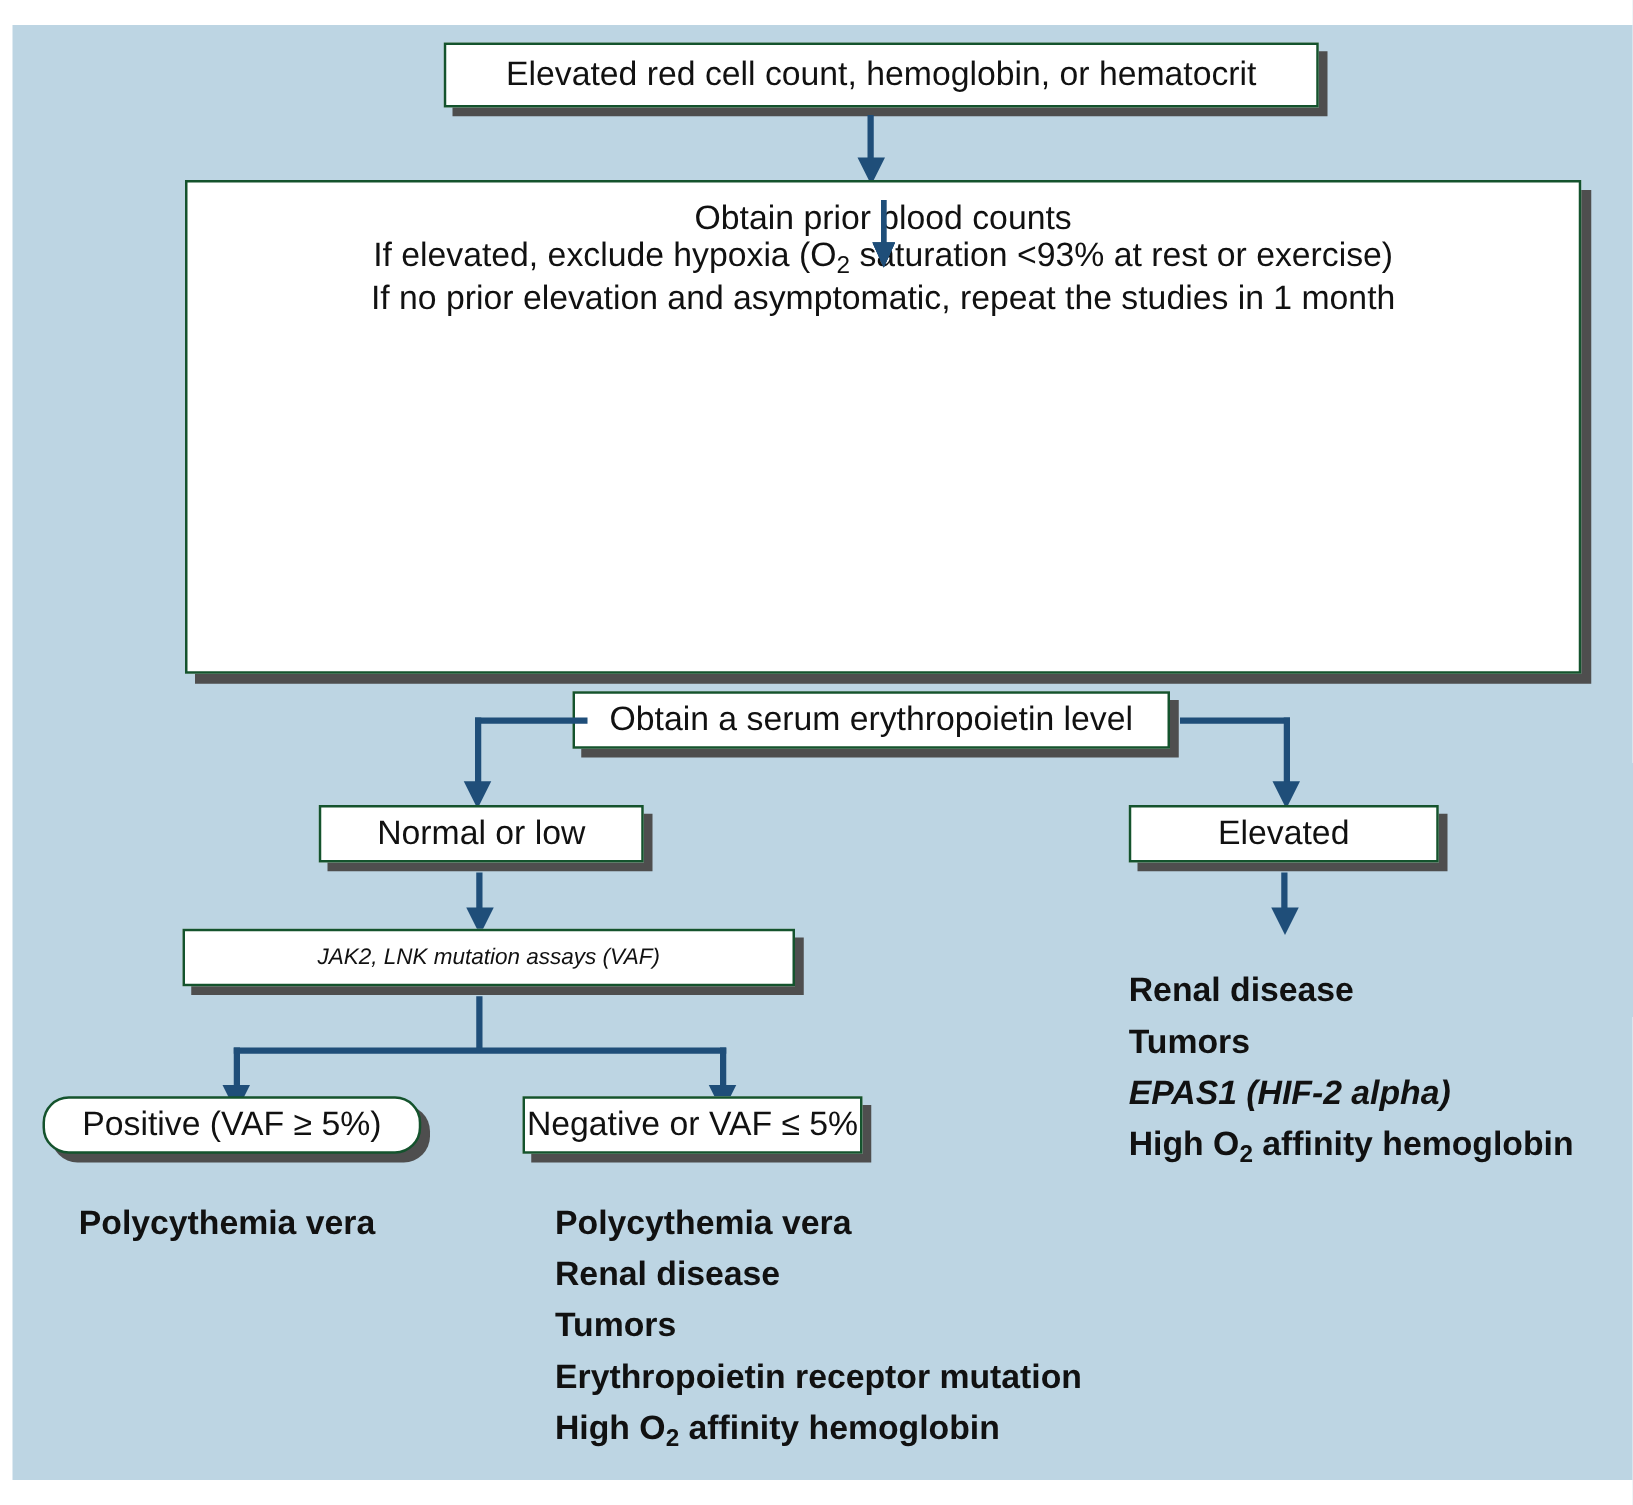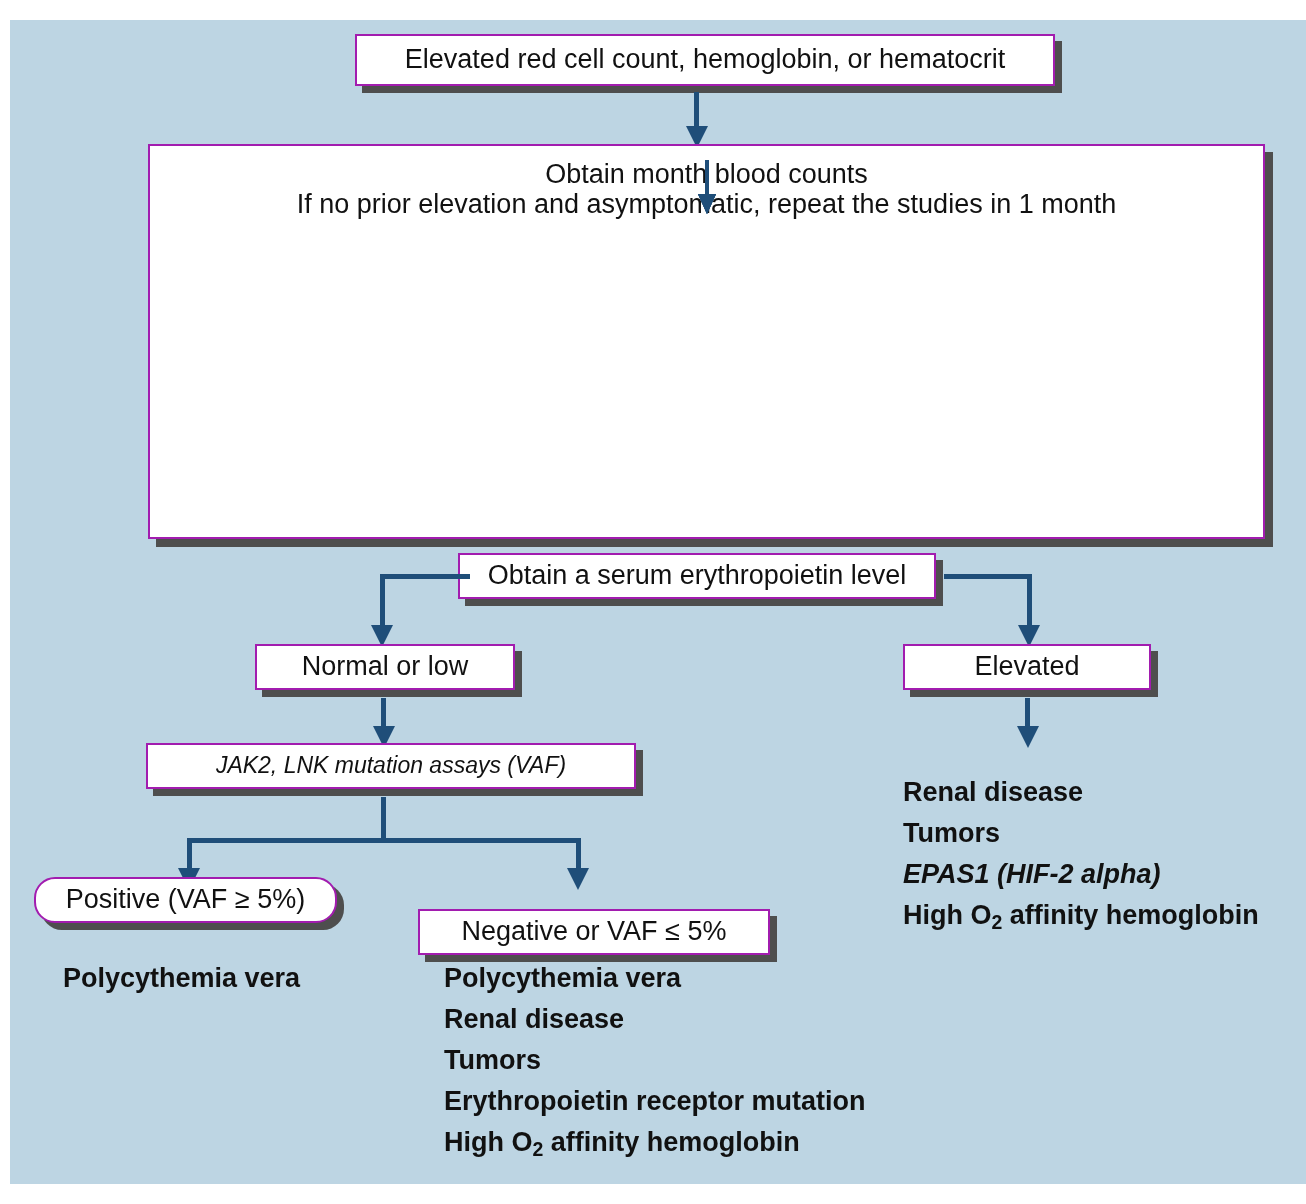--- a/index.html
+++ b/index.html
@@ -25,35 +25,35 @@
   }
 
   
   .abs { position: absolute; }
 
   
   .box {
     position: absolute;
     box-sizing: border-box;
     background: #ffffff;
-    border: 2px solid #a21caf;
+    border: 2px solid #14532d;
     box-shadow: 7px 7px 0 0 #4e4e4e;
     display: flex;
     align-items: center;
     justify-content: center;
     color: #111111;
     font-size: 27px;
     line-height: 1.1;
     white-space: nowrap;
   }
   .box.tall {
     display: block;
     box-shadow: 8px 8px 0 0 #4e4e4e;
   }
-  .box.italic { font-style: italic; font-size: 23px; }
+  .box.italic { font-style: italic; font-size: 18px; }
 
   
   .textlist {
     position: absolute;
     color: #111111;
     font-size: 27px;
     line-height: 41px;
     white-space: nowrap;
   }
   .textlist .row { display: block; font-weight: bold; }
@@ -121,27 +121,30 @@
   </div>
 
   <div class="abs" style="left:676px; top:72px; width:22px; height:56px;">
     <div class="vline" style="left:8px; top:0; height:38px;"></div>
     <div class="arrowhead" style="left:0px; top:34px;"></div>
   </div>
 
   <div class="box tall" style="left:138px; top:124px; width:1117px; height:395px;">
     <div class="stack">
 
-      <div class="line">Obtain month blood counts</div>
-
-      <div class="arrow-inner">
-        <div class="vline" style="left:8px; top:0; height:38px;"></div>
-        <div class="arrowhead" style="left:1px; top:34px;"></div>
-      </div>
-
+      <div class="line">Obtain prior blood counts</div>
+
+      <div class="arrow-inner">
+        <div class="vline" style="left:8px; top:0; height:38px;"></div>
+        <div class="arrowhead" style="left:1px; top:34px;"></div>
+      </div>
+
+      <div class="line">
+        <span>If elevated, exclude hypoxia (O</span><sub>2</sub><span> saturation &lt;93% at rest or exercise)</span>
+      </div>
 
       <div class="arrow-inner">
         <div class="vline" style="left:8px; top:0; height:38px;"></div>
         <div class="arrowhead" style="left:1px; top:34px;"></div>
       </div>
 
       <div class="line">If no prior elevation and asymptomatic, repeat the studies in 1 month</div>
 
       <div class="arrow-inner">
         <div class="vline" style="left:8px; top:0; height:38px;"></div>
@@ -195,21 +198,21 @@
   <div class="hline" style="left:177px; top:818px; width:394px;"></div>
   <div class="vline" style="left:177px; top:818px; height:36px;"></div>
   <div class="arrowhead" style="left:168px; top:848px;"></div>
   <div class="vline" style="left:566px; top:818px; height:36px;"></div>
   <div class="arrowhead" style="left:557px; top:848px;"></div>
 
   <div class="box" style="left:24px; top:857px; width:303px; height:46px;border-radius:21px;">
     <span>Positive (VAF ≥ 5%)</span>
   </div>
 
-  <div class="box" style="left:408px; top:857px; width:352px; height:46px;margin-top:32px;">
+  <div class="box" style="left:408px; top:857px; width:272px; height:46px;">
     <span>Negative or VAF ≤ 5%</span>
   </div>
 
   <div class="textlist" style="left:53px; top:938px;">
     <span class="row">Polycythemia vera</span>
   </div>
 
   <div class="textlist" style="left:434px; top:938px;">
     <span class="row">Polycythemia vera</span>
     <span class="row">Renal disease</span>

